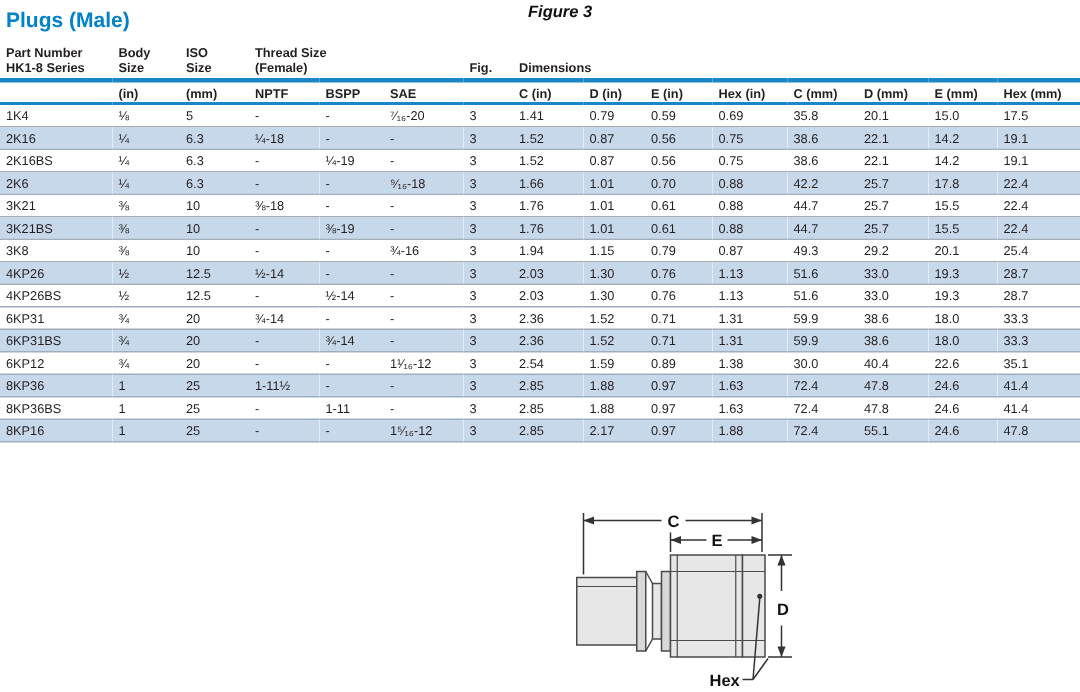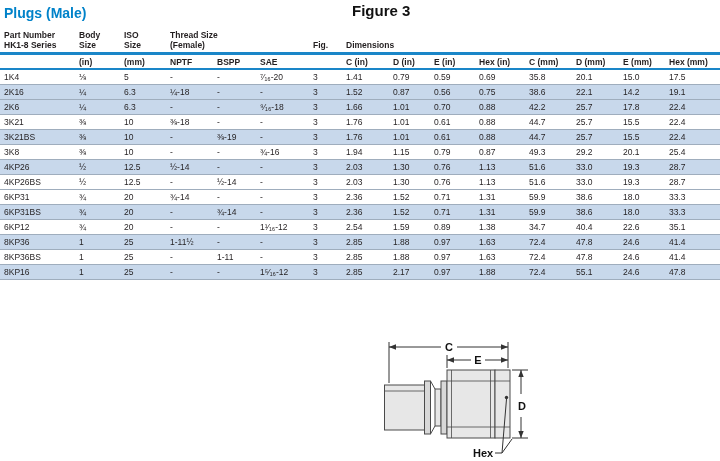--- a/index.html
+++ b/index.html
@@ -1,19 +1,19 @@
 <!DOCTYPE html>
 <html><head>
 <meta charset="utf-8">
 <style>
   html,body{margin:0;padding:0;background:#fff;}
   #page{position:relative;width:720px;height:461px;background:#fff;
         font-family:"Liberation Sans","DejaVu Sans",sans-serif;color:#231f20;overflow:hidden;padding-left:45px;}
   .page-title{position:absolute;left:4px;top:5px;font-size:14px;font-weight:bold;color:#0082c9;}
-  .figure-title{position:absolute;left:352px;top:2px;font-size:15px;font-weight:bold;color:#111;}
+  .figure-title{position:absolute;left:352px;top:2px;font-size:11px;font-weight:bold;color:#111;font-style:italic;}
   table.spec{position:absolute;left:0;top:26px;width:720px;border-collapse:collapse;table-layout:fixed;}
   table.spec th,table.spec td{padding:0 0 0 4px;text-align:left;font-size:8.5px;overflow:hidden;white-space:nowrap;}
   thead tr.grp th{font-weight:bold;vertical-align:bottom;line-height:1.18;height:24px;
                   border-bottom:3px solid #1a86c8;padding-bottom:2px;}
   thead tr.units th{font-weight:bold;height:13px;border-bottom:2px solid #1a86c8;vertical-align:middle;}
   tbody tr{height:15px;}
   tbody tr + tr{border-top:1px solid #9fadbd;margin-top:28px;}
   tbody tr:last-child{border-bottom:1px solid #9fadbd;}
   tbody tr.stripe{background:#c8d8eb;}
   tbody td{vertical-align:middle;}
@@ -102,20 +102,37 @@
           <td>3</td>
           <td>1.52</td>
           <td>0.87</td>
           <td>0.56</td>
           <td>0.75</td>
           <td>38.6</td>
           <td>22.1</td>
           <td>14.2</td>
           <td>19.1</td>
         </tr>
+        <tr>
+          <td>2K16BS</td>
+          <td>¼</td>
+          <td>6.3</td>
+          <td>-</td>
+          <td>¼-19</td>
+          <td>-</td>
+          <td>3</td>
+          <td>1.52</td>
+          <td>0.87</td>
+          <td>0.56</td>
+          <td>0.75</td>
+          <td>38.6</td>
+          <td>22.1</td>
+          <td>14.2</td>
+          <td>19.1</td>
+        </tr>
         <tr class="stripe">
           <td>2K6</td>
           <td>¼</td>
           <td>6.3</td>
           <td>-</td>
           <td>-</td>
           <td>⁹⁄₁₆-18</td>
           <td>3</td>
           <td>1.66</td>
           <td>1.01</td>
@@ -250,21 +267,21 @@
           <td>¾</td>
           <td>20</td>
           <td>-</td>
           <td>-</td>
           <td>1¹⁄₁₆-12</td>
           <td>3</td>
           <td>2.54</td>
           <td>1.59</td>
           <td>0.89</td>
           <td>1.38</td>
-          <td>34.7</td>
+          <td>30.0</td>
           <td>40.4</td>
           <td>22.6</td>
           <td>35.1</td>
         </tr>
         <tr class="stripe">
           <td>8KP36</td>
           <td>1</td>
           <td>25</td>
           <td>1-11½</td>
           <td>-</td>

